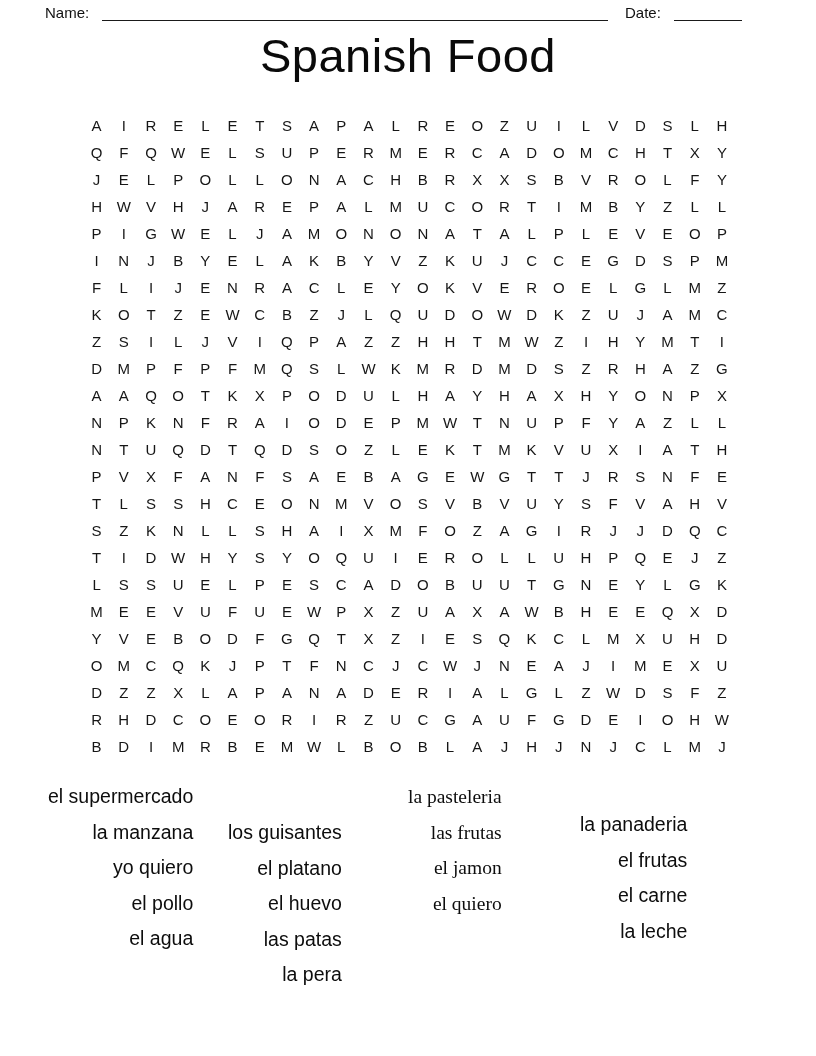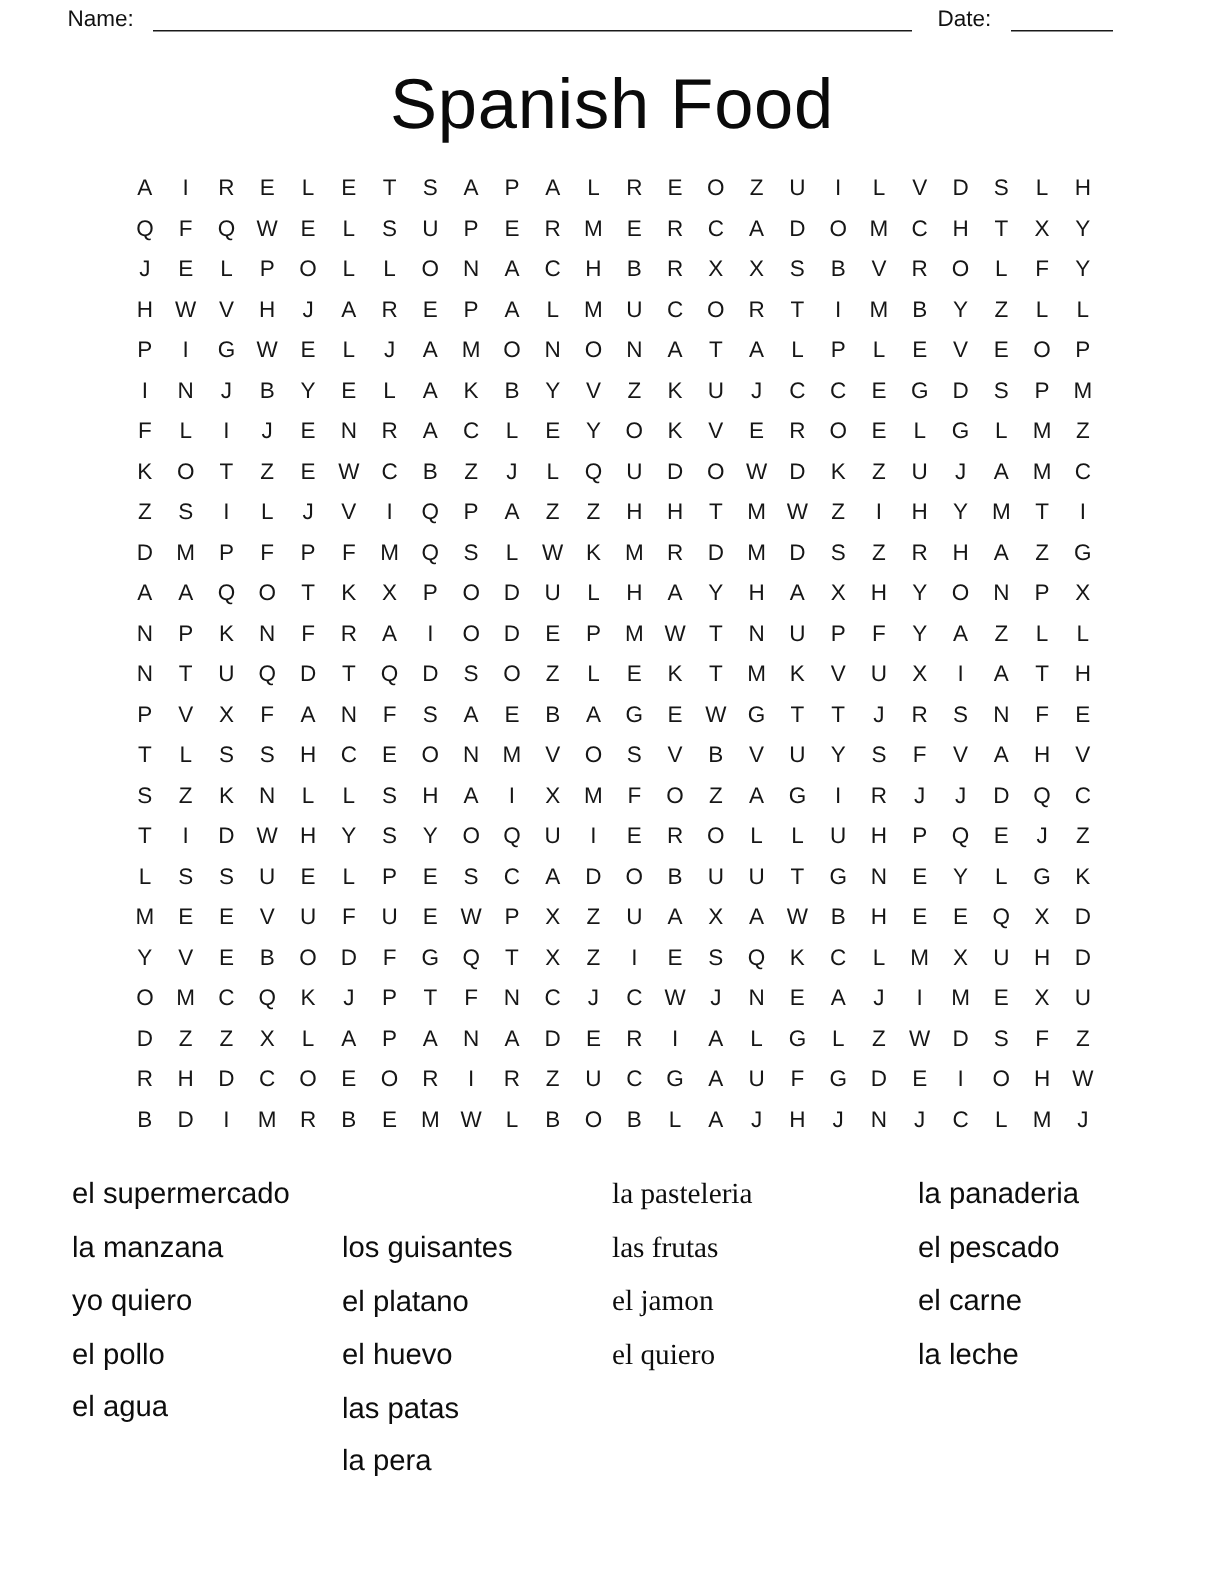--- a/index.html
+++ b/index.html
@@ -17,21 +17,21 @@
   .hdr-label { position: absolute; top: 4px; font-size: 15px; color: #111; text-align: right; }
   .name-label { left: 45px; }
   .date-label { left: 625px; }
   .fill-line { position: absolute; top: 20px; height: 0; border-bottom: 1.6px solid #1a1a1a; }
   .name-line { left: 102px; width: 506px; }
   .date-line { left: 674px; width: 68px; }
 
   
   .title {
     position: absolute;
-    top: 42px; left: 0; right: 0;
+    top: 29px; left: 0; right: 0;
     text-align: center;
     font-size: 47px;
     line-height: 1.15;
     font-weight: 400;
     letter-spacing: 0.5px;
     color: #0a0a0a;
   }
 
   
   .ws-grid { position: absolute; left: 83px; top: 112px; }
@@ -42,26 +42,27 @@
     font-size: 15px;
     color: #161616;
   }
 
   
   .word-list { position: absolute; left: 0; top: 779px; width: 816px; }
   .word-col { position: absolute; top: 0; }
   .word-col.col1 { left: 48px; }
   .word-col.col2 { left: 228px; margin-top: 36px; }
   .word-col.col3 { left: 408px; font-family: Liberation Serif, serif; }
-  .word-col.col4 { left: 612px; }
+  .word-col.col4 { left: 580px; margin-top: 28px; }
   .word {
     font-size: 19.5px;
     line-height: 35.6px;
     white-space: nowrap;
     color: #0d0d0d;
+    text-align: right;
   }
 </style>
 </head>
 <body>
 
 <div class="page">
 
   <span class="hdr-label name-label">Name:</span>
   <div class="fill-line name-line"></div>
 
@@ -713,19 +714,19 @@
         <div class="word">la pera</div>
       </div>
       <div class="word-col col3">
         <div class="word">la pasteleria</div>
         <div class="word">las frutas</div>
         <div class="word">el jamon</div>
         <div class="word">el quiero</div>
       </div>
       <div class="word-col col4">
         <div class="word">la panaderia</div>
-        <div class="word">el pescado</div>
+        <div class="word">el frutas</div>
         <div class="word">el carne</div>
         <div class="word">la leche</div>
       </div>
     </div>
 
 </div>
 
 </body></html>

